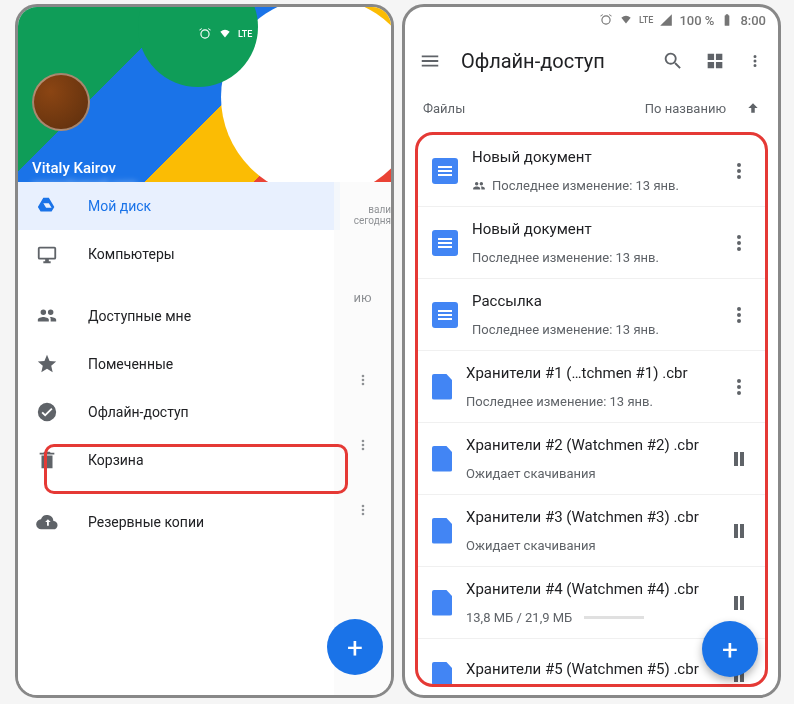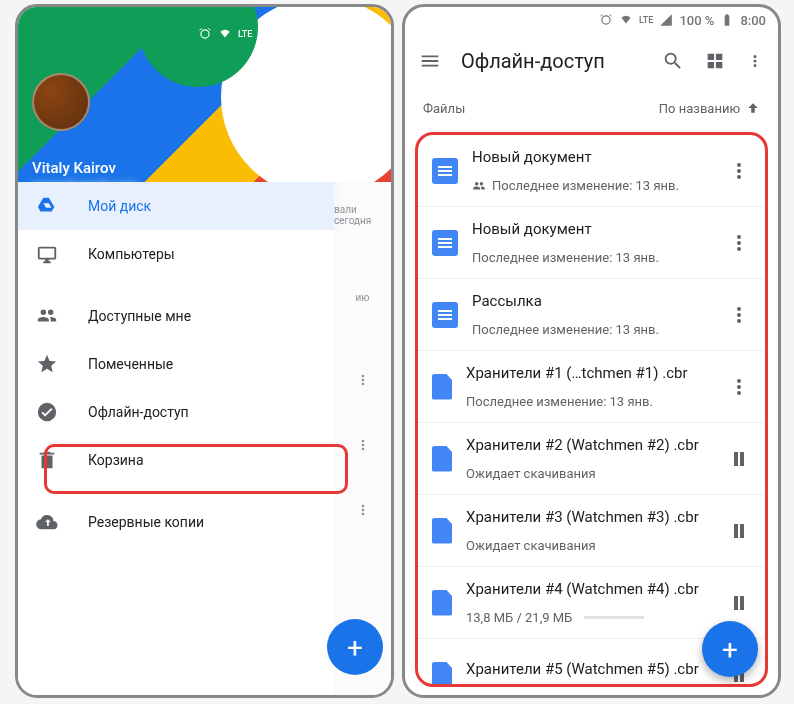--- a/index.html
+++ b/index.html
@@ -24,29 +24,29 @@
 .drawer-item { display: flex; align-items: center; height: 48px; padding: 0 18px; gap: 30px; cursor: pointer; }
 .drawer-item.active { background: #e8f0fe; }
 .drawer-item.active .drawer-icon { fill: #1a73e8; color: #1a73e8; }
 .drawer-item.active .drawer-label { color: #1a73e8; font-weight: 400; }
 .drawer-icon { width: 22px; height: 22px; fill: #5f6368; color: #5f6368; flex-shrink: 0; }
 .drawer-label { font-size: 14px; color: #202124; }
 .highlight-box { position: absolute; left: 26px; top: 624px; width: 304px; height: 50px; border: 3px solid #e53935; border-radius: 10px; z-index: 20; }
 .phone-left .highlight-box { top: 437px; }
 
 .peek { position: absolute; right: 0; top: 175px; width: 57px; bottom: 0; background: #fafafa; opacity: 0.7; }
-.peek-row { height: 65px; display: flex; align-items: center; justify-content: center; color: #5f6368; }
+.peek-row { height: 65px; display: flex; align-items: center; justify-content: center; color: #5f6368; text-align: right; }
 .fab-left { position: absolute; right: 8px; bottom: 20px; width: 56px; height: 56px; border-radius: 50%; background: #1a73e8; display: flex; align-items: center; justify-content: center; color: #fff; font-size: 28px; z-index: 15; }
 
 .appbar { height: 56px; display: flex; align-items: center; padding: 0 14px; gap: 20px; }
 .appbar-title { font-size: 20px; color: #202124; flex: 1; }
 .appbar-icon { width: 22px; height: 22px; fill: #5f6368; color: #5f6368; }
 
 .sortbar { height: 38px; display: flex; align-items: center; padding: 0 18px; font-size: 13px; color: #5f6368; }
-.sortbar-right { margin-left: auto; display: flex; gap: 6px; }
+.sortbar-right { margin-left: auto; display: flex; gap: 20px; }
 
 .file-list-wrap { position: absolute; left: 10px; right: 10px; top: 125px; bottom: 8px; border: 3px solid #e53935; border-radius: 18px; overflow: hidden; }
 .file-item { display: flex; align-items: center; height: 72px; padding: 0 14px; gap: 14px; border-bottom: 1px solid #f0f0f0; }
 .file-icon { width: 26px; height: 26px; border-radius: 3px; display: flex; align-items: center; justify-content: center; flex-shrink: 0; }
 .file-icon.doc { background: #4285f4; }
 .file-icon.file { background: #4285f4; border-radius: 2px; clip-path: polygon(0 0, 70% 0, 100% 25%, 100% 100%, 0 100%); width: 20px; height: 26px; }
 .file-icon-inner { width: 14px; height: 2px; background: #fff; box-shadow: 0 -4px 0 #fff, 0 4px 0 #fff; }
 .file-info { flex: 1; min-width: 0; }
 .file-title { font-size: 15px; color: #202124; white-space: nowrap; overflow: hidden; text-overflow: ellipsis; }
 .file-sub { font-size: 13px; color: #5f6368; display: flex; align-items: center; gap: 6px; margin-top: 12px; }
@@ -129,21 +129,21 @@
     <div class="drawer-item">
       <svg class="drawer-icon" viewBox="0 0 24 24">
           <path d="M19 11a7 7 0 00-13.6-2A5.5 5.5 0 006 20h13a4.5 4.5 0 000-9zm-7 5V12h-2l3-3 3 3h-2v4z"></path>
         </svg>
       <span class="drawer-label">Резервные копии</span>
     </div>
   </div>
 
   <div class="peek">
     <div class="peek-row" style="font-size:10px">вали сегодня</div>
-    <div class="peek-row" style="height:100px;font-size:10px">ию</div>
+    <div class="peek-row" style="height:100px;font-size:13px">ию</div>
     <div class="peek-row">
         <svg width="16" height="16" viewBox="0 0 24 24" fill="#5f6368">
           <path d="M12 8a2 2 0 10-2-2 2 2 0 002 2zm0 2a2 2 0 102 2 2 2 0 00-2-2zm0 6a2 2 0 102 2 2 2 0 00-2-2z"></path>
         </svg>
       </div>
     <div class="peek-row">
         <svg width="16" height="16" viewBox="0 0 24 24" fill="#5f6368">
           <path d="M12 8a2 2 0 10-2-2 2 2 0 002 2zm0 2a2 2 0 102 2 2 2 0 00-2-2zm0 6a2 2 0 102 2 2 2 0 00-2-2z"></path>
         </svg>
       </div>

